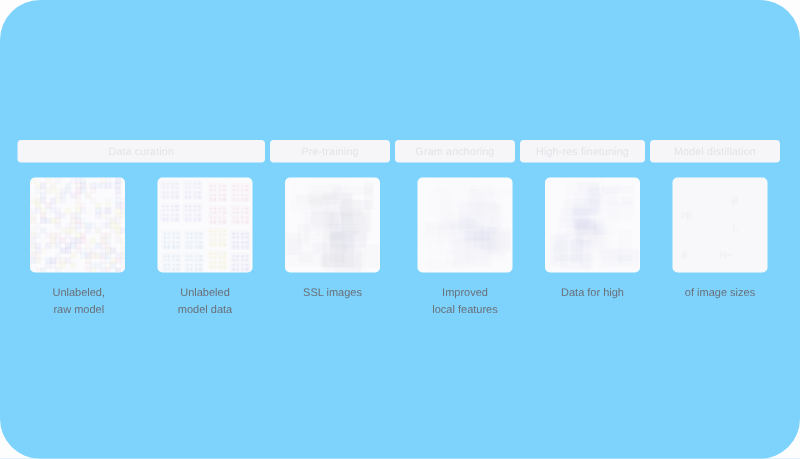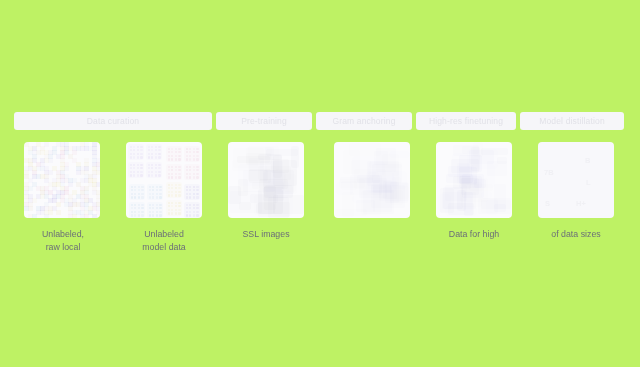--- a/index.html
+++ b/index.html
@@ -11,21 +11,22 @@
     height: 367px;
     background: #fdfdfe;
     font-family: "Liberation Sans", sans-serif;
     overflow: hidden;
   }
 
   #figure {
     position: relative;
     width: 640px;
     height: 367px;
-    background: #bef264;
+    background: #7dd3fc;
+    border-radius: 32px;
   }
 
   
   #stage-band-row {
     position: absolute;
     left: 0;
     top: 112px;
     width: 640px;
     height: 18px;
   }
@@ -780,30 +781,34 @@
           <div class="modellabel" style="left: 48px; top: 36px;">L</div>
           <div class="modellabel" style="left: 7px; top: 57px;">S</div>
           <div class="modellabel" style="left: 38px; top: 57px;">H+</div>
         </div>
       </div>
     </div>
 
   <div id="captions-row">
       <div class="caption-cell" style="left: 5px;">
         <span class="caption-line">Unlabeled,</span>
-        <span class="caption-line">raw local</span>
+        <span class="caption-line">raw model</span>
       </div>
       <div class="caption-cell" style="left: 106px;">
         <span class="caption-line">Unlabeled</span>
         <span class="caption-line">model data</span>
       </div>
       <div class="caption-cell" style="left: 208px;">
         <span class="caption-line">SSL images</span>
       </div>
+      <div class="caption-cell" style="left: 314px;">
+        <span class="caption-line">Improved</span>
+        <span class="caption-line">local features</span>
+      </div>
       <div class="caption-cell" style="left: 416px;">
         <span class="caption-line">Data for high</span>
       </div>
       <div class="caption-cell" style="left: 518px;">
-        <span class="caption-line">of data sizes</span>
+        <span class="caption-line">of image sizes</span>
       </div>
     </div>
 
 </div>
 
 </body></html>

